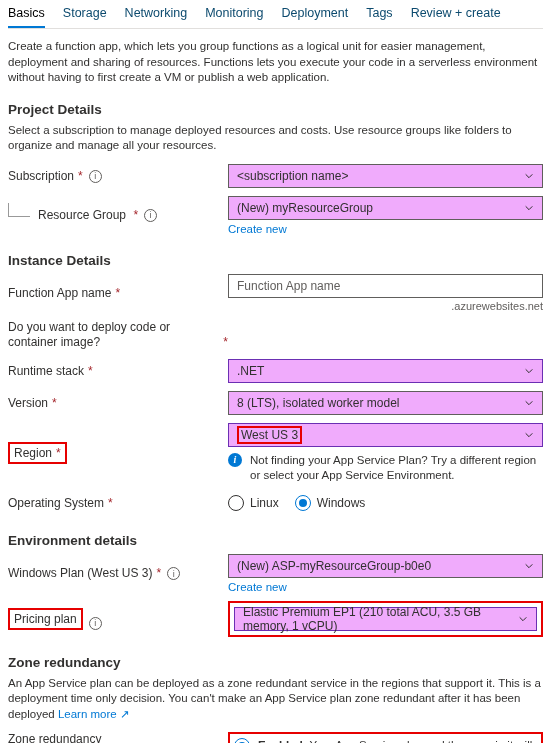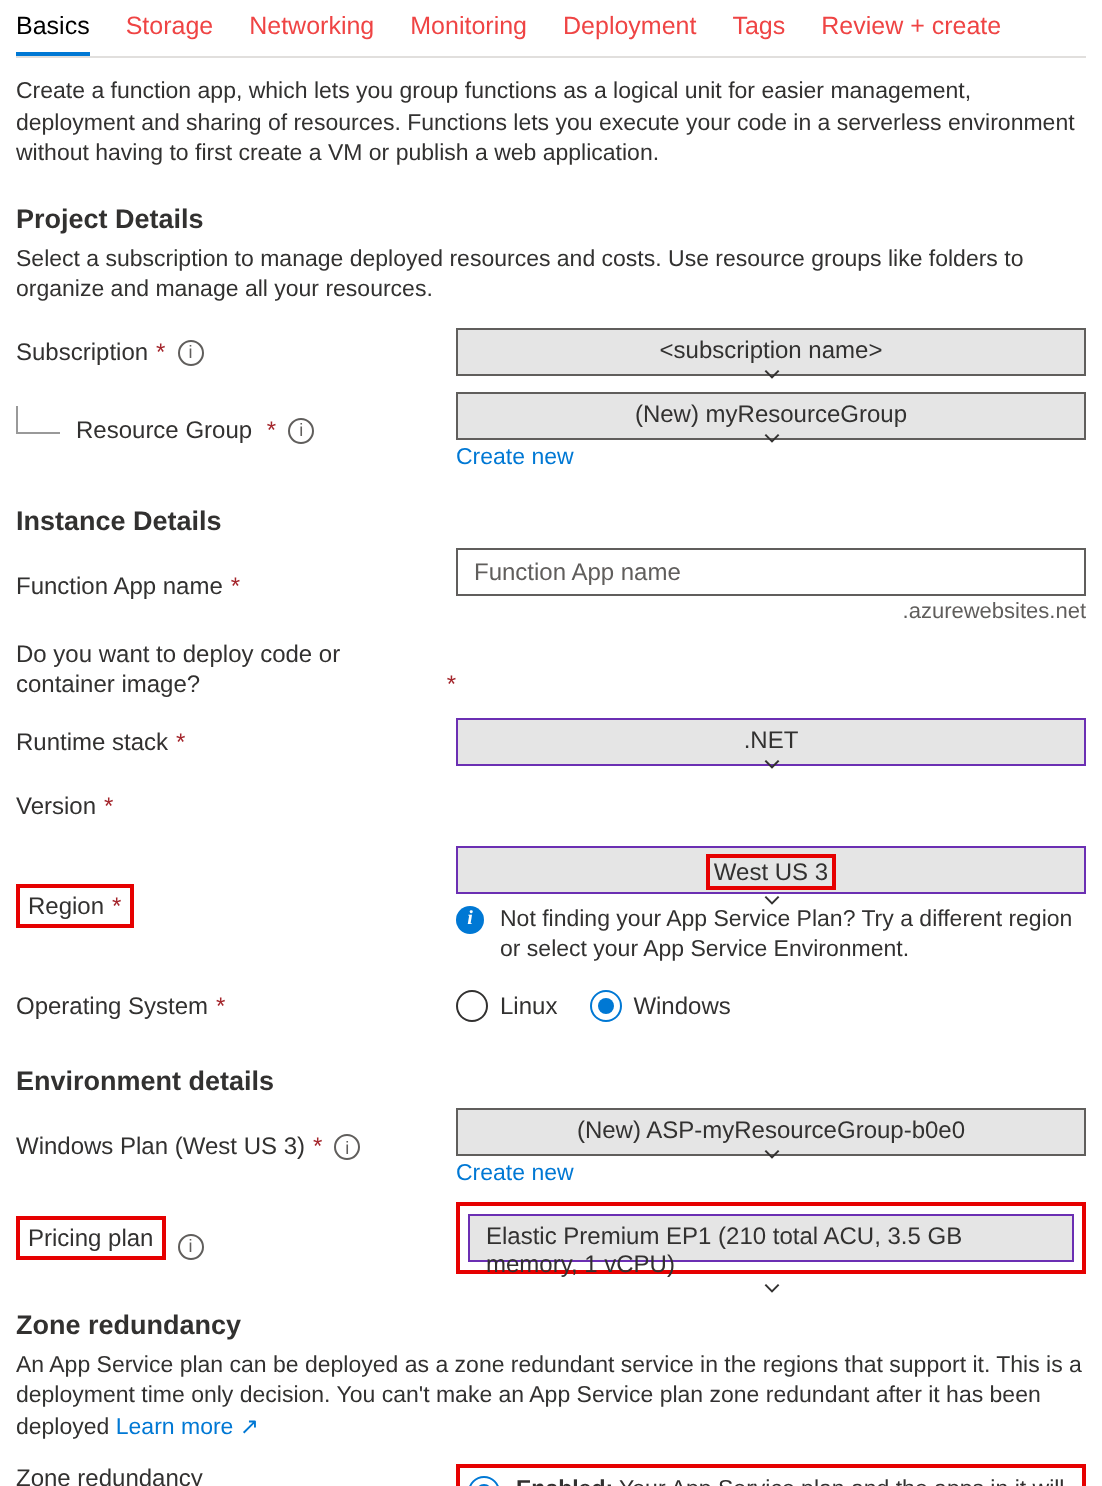--- a/index.html
+++ b/index.html
@@ -1,28 +1,28 @@
 <!DOCTYPE html>
 <html><head>
 <meta charset="utf-8">
 <style>
 * { box-sizing: border-box; margin: 0; padding: 0; }
 body { font-family: "Segoe UI", Arial, sans-serif; font-size: 12px; color: #323130; background: #fff; padding: 0 8px; width: 551px; }
 .tabs { display: flex; gap: 18px; border-bottom: 1px solid #e1dfdd; margin-bottom: 10px; }
-.tab { padding: 6px 0; font-size: 12.5px; color: #ef4444; cursor: pointer; border-bottom: 2px solid transparent; }
+.tab { padding: 6px 0; font-size: 12.5px; color: #0c4a6e; cursor: pointer; border-bottom: 2px solid transparent; }
 .tab.active { border-bottom-color: #0078d4; color: #000; }
 .intro { font-size: 11.5px; color: #323130; line-height: 1.35; margin-bottom: 16px; }
 .section-title { font-size: 13.5px; font-weight: 600; margin-bottom: 6px; }
 .section-desc { font-size: 11.5px; color: #323130; margin-bottom: 10px; line-height: 1.35; }
 .field-row { display: flex; align-items: center; margin-bottom: 8px; min-height: 24px; }
 .field-label { width: 220px; font-size: 12px; display: flex; align-items: flex-end; flex-shrink: 0; }
 .req { color: #a4262c; margin-left: 4px; }
 .info-icon { display: inline-flex; align-items: center; justify-content: center; width: 13px; height: 13px; border: 1px solid #605e5c; border-radius: 50%; font-size: 9px; color: #605e5c; margin-left: 6px; cursor: pointer; }
 .field-input { flex: 1; }
-.select-box { display: flex; align-items: center; justify-content: space-between; border: 1px solid #605e5c; background: #e5e5e5; padding: 3px 8px; height: 24px; font-size: 12px; cursor: pointer; flex-direction: column; }
+.select-box { display: flex; align-items: center; justify-content: space-between; border: 1px solid #605e5c; background: #f0abfc; padding: 3px 8px; height: 24px; font-size: 12px; cursor: pointer; }
 .chevron { width: 10px; height: 10px; }
 .chevron svg { display: block; }
 .text-input { border: 1px solid #605e5c; background: #fff; padding: 3px 8px; height: 24px; font-size: 12px; width: 100%; }
 .text-input::placeholder { color: #605e5c; }
 .link { color: #0078d4; font-size: 11.5px; cursor: pointer; }
 .hint-right { text-align: right; font-size: 11px; color: #605e5c; margin-top: 2px; }
 .radio-group { display: flex; gap: 16px; align-items: center; }
 .radio { display: inline-flex; align-items: center; gap: 6px; cursor: pointer; font-size: 12px; }
 .radio-circle { width: 16px; height: 16px; border: 1px solid #323130; border-radius: 50%; display: inline-flex; align-items: center; justify-content: center; }
 .radio-circle.checked { border-color: #0078d4; }
@@ -132,20 +132,30 @@
         </span>
     </div>
   </div>
 </div>
 
 <div class="field-row">
   <div class="field-label">
     <span>Version</span>
       <span class="req">*</span>
   </div>
+  <div class="field-input">
+    <div class="select-box">
+      <span>8 (LTS), isolated worker model</span>
+      <span class="chevron">
+          <svg viewBox="0 0 12 12" width="10" height="10">
+            <path d="M2 4 L6 8 L10 4" stroke="#323130" stroke-width="1.2" fill="none"></path>
+          </svg>
+        </span>
+    </div>
+  </div>
 </div>
 
 <div class="field-row">
   <div class="field-label">
     <span class="label-highlight"><span>Region</span><span class="req">*</span></span>
   </div>
   <div class="field-input">
     <div class="select-box" style="border-color:#6b2fb3">
       <span class="highlight-red" style="border-width:2px;padding:0 2px">West US 3</span>
       <span class="chevron">

